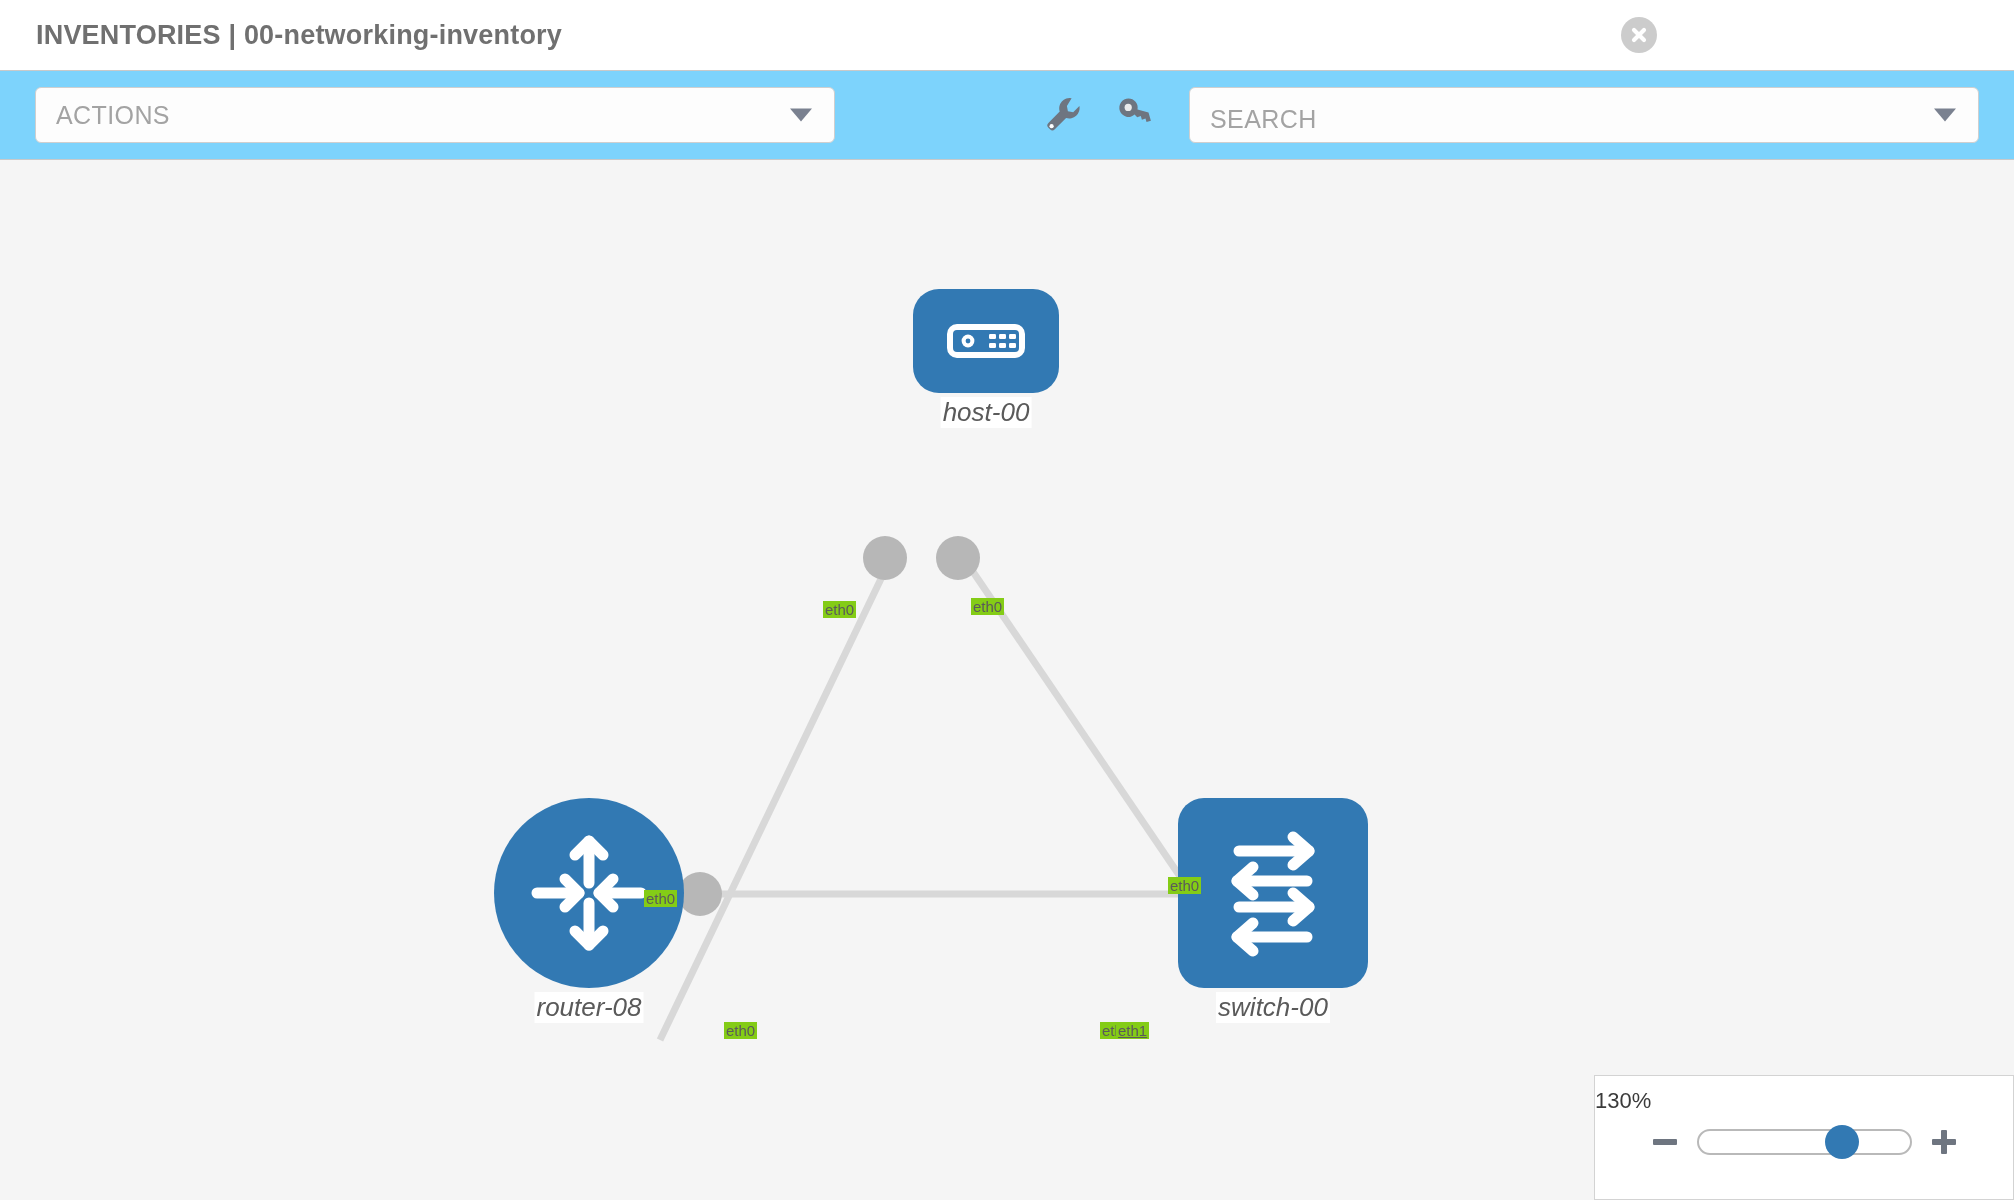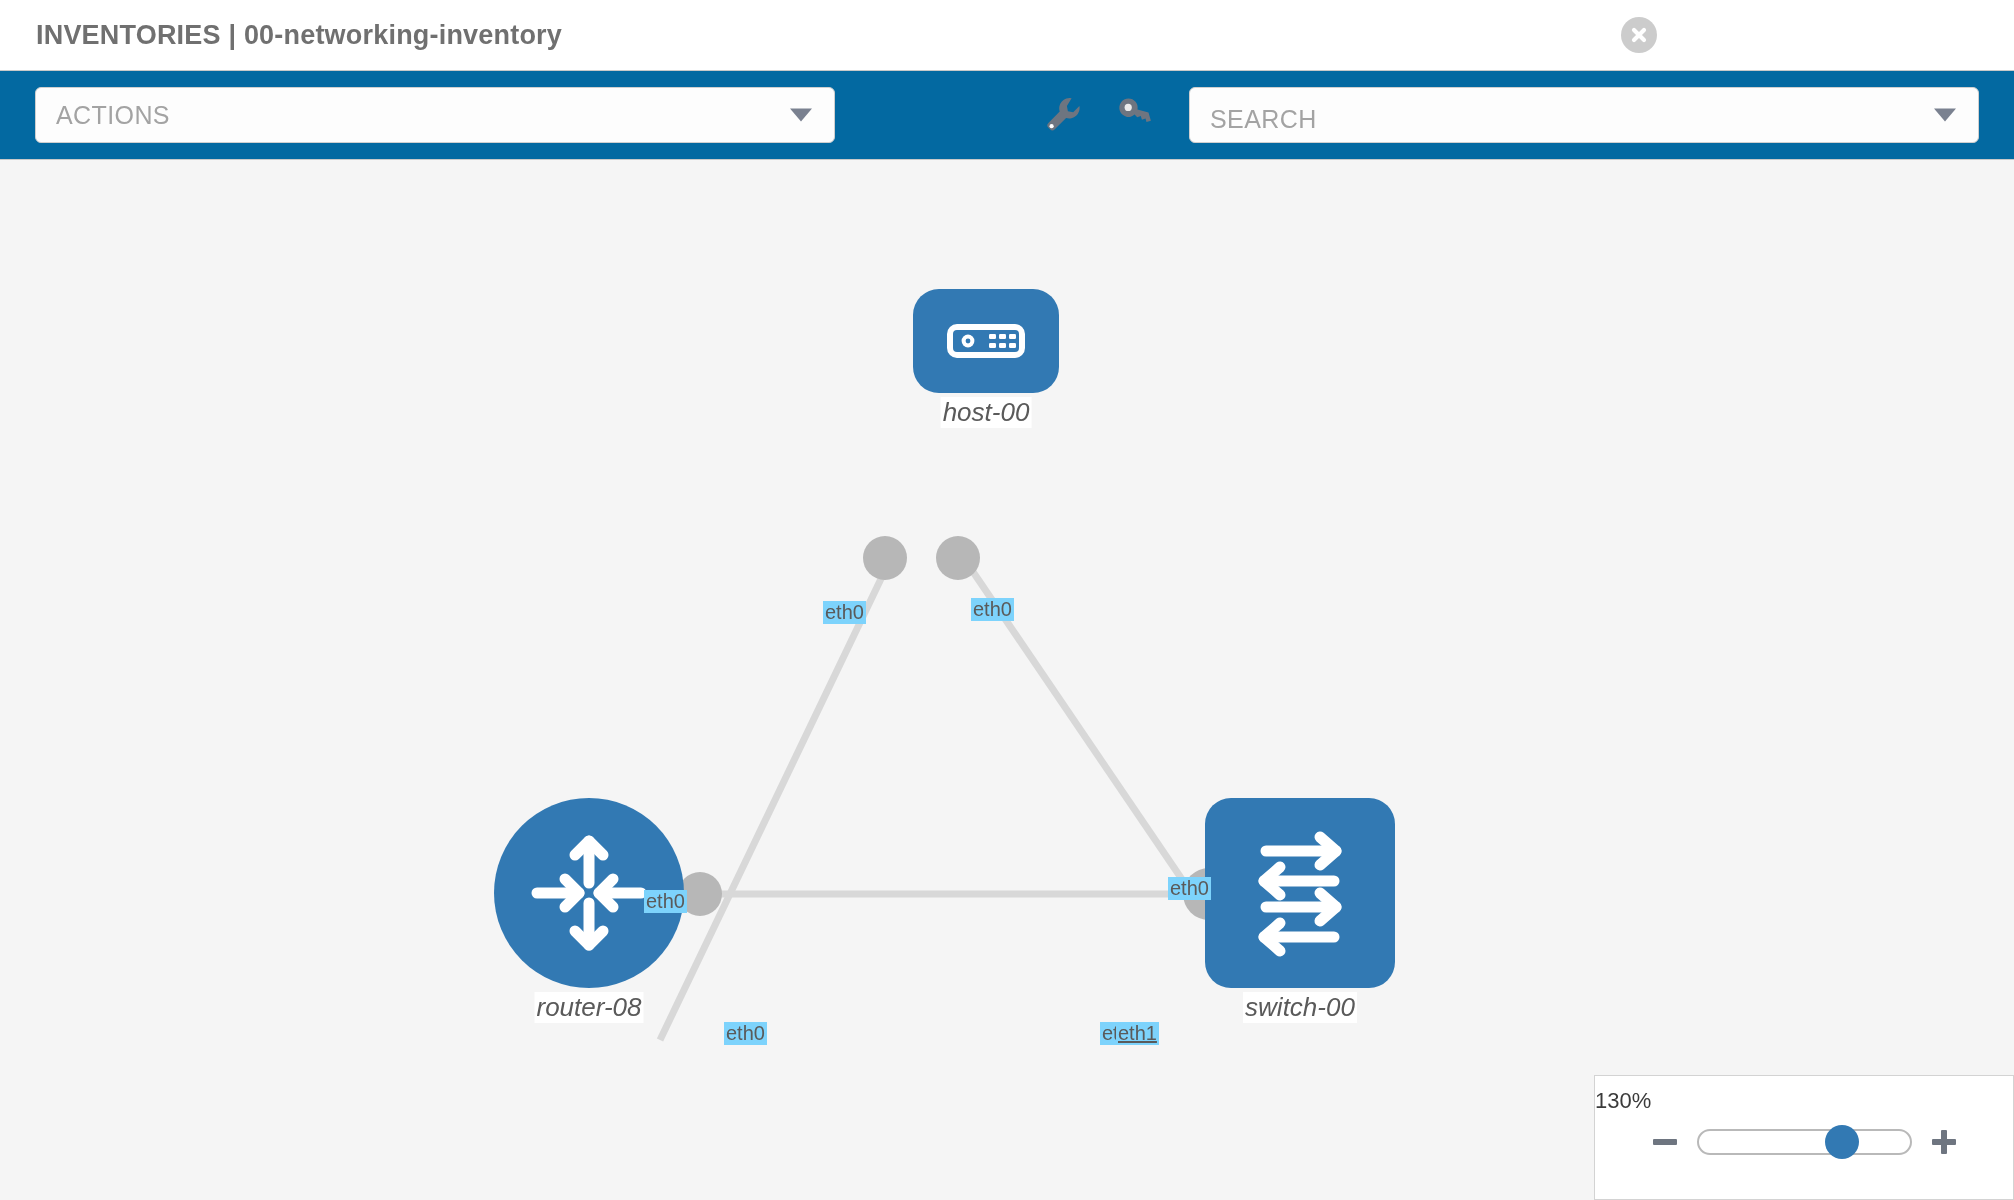--- a/index.html
+++ b/index.html
@@ -26,21 +26,21 @@
     position: absolute; right: 27px; top: 50%; transform: translateY(-50%);
     width: 36px; height: 36px; border-radius: 50%;
     background: #cccccc; cursor: pointer;
     display: flex; align-items: center; justify-content: center;
   }
   .close-btn svg { display: block; }
 
   
   .toolbar {
     position: absolute; left: 0; top: 70px; width: 2014px; height: 90px;
-    background: #0369a1;
+    background: #7dd3fc;
     border-top: 1px solid #c9c9c9;
     border-bottom: 1px solid #c9c9c9;
     display: flex; align-items: center;
   }
   .actions-select {
     position: relative;
     margin-left: 35px;
     width: 800px; height: 56px;
     background: #fdfdfd;
     border: 1px solid #cfcfcf; border-radius: 6px;
@@ -99,22 +99,22 @@
     position: absolute;
     left: 50%; transform: translateX(-50%);
     white-space: nowrap;
     font-size: 26px; color: #5a5a5a;
     background: #ffffff;
     padding: 0 2px;
   }
   .iface-label {
     position: absolute;
     white-space: nowrap;
-    font-size: 20px; color: #5a5a5a;
-    background: #7dd3fc;
+    font-size: 15px; color: #5a5a5a;
+    background: #84cc16;
     padding: 0 2px;
   }
 
   
   .zoom-panel {
     position: absolute; right: 0; bottom: 0;
     width: 420px; height: 125px;
     background: #ffffff;
     border: 1px solid #d3d3d3;
   }
@@ -246,21 +246,21 @@
             <line x1="10" y1="62" x2="52" y2="62"></line>
             <polyline points="38,48 52,62 38,76"></polyline>
             <line x1="114" y1="62" x2="72" y2="62"></line>
             <polyline points="86,48 72,62 86,76"></polyline>
           </g>
         </svg>
       </div>
       <div class="node-label" style="top:194px;">router-08</div>
     </div>
 
-    <div class="node" style="left:1205px; top:638px; width:190px; height:240px;">
+    <div class="node" style="left:1178px; top:638px; width:190px; height:240px;">
       <div class="node-shape shape-rounded" style="width:190px; height:190px;">
         <svg width="128" height="128" viewBox="0 0 128 128" aria-hidden="true">
           <g stroke="#ffffff" stroke-width="11" stroke-linecap="round" stroke-linejoin="round" fill="none">
             <line x1="30" y1="22" x2="100" y2="22"></line>
             <polyline points="84,8 100,22 84,36"></polyline>
             <line x1="98" y1="52" x2="28" y2="52"></line>
             <polyline points="44,38 28,52 44,66"></polyline>
             <line x1="30" y1="78" x2="100" y2="78"></line>
             <polyline points="84,64 100,78 84,92"></polyline>
             <line x1="98" y1="108" x2="28" y2="108"></line>

